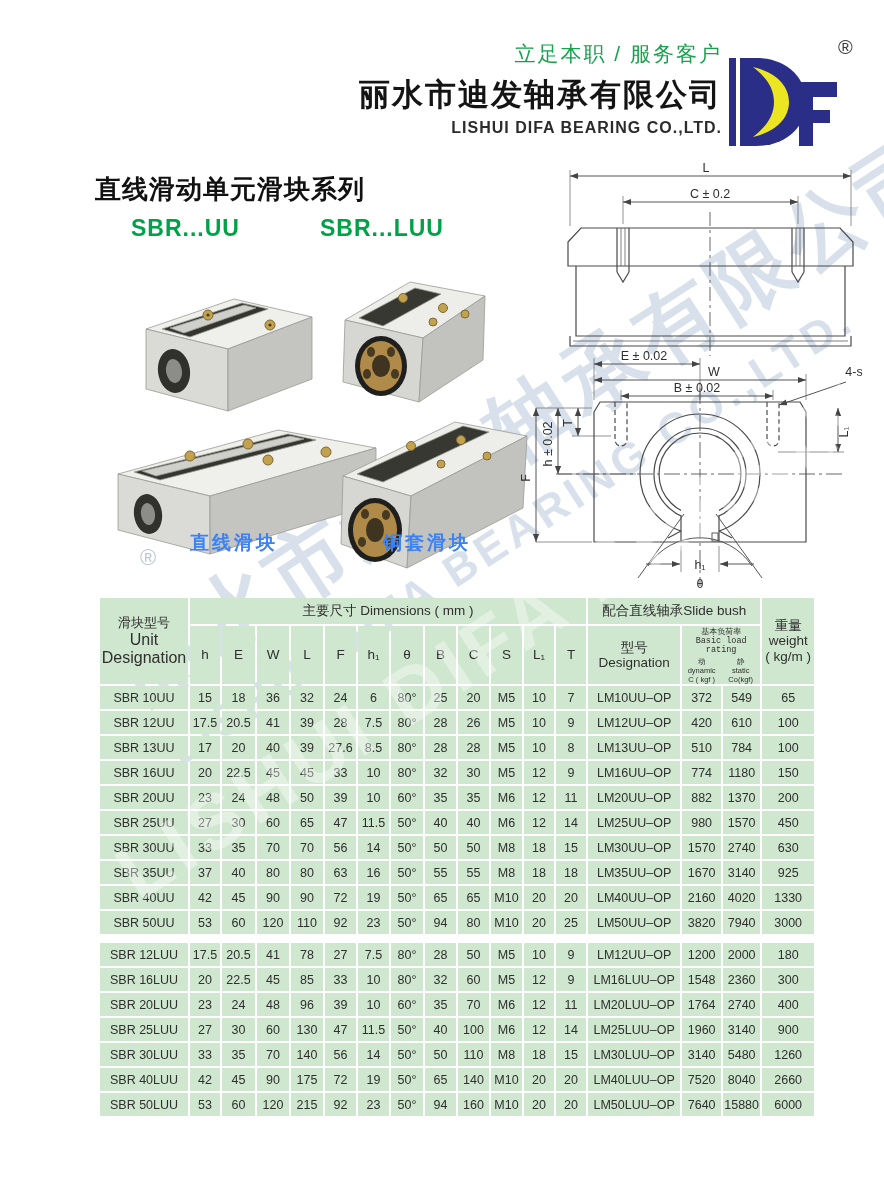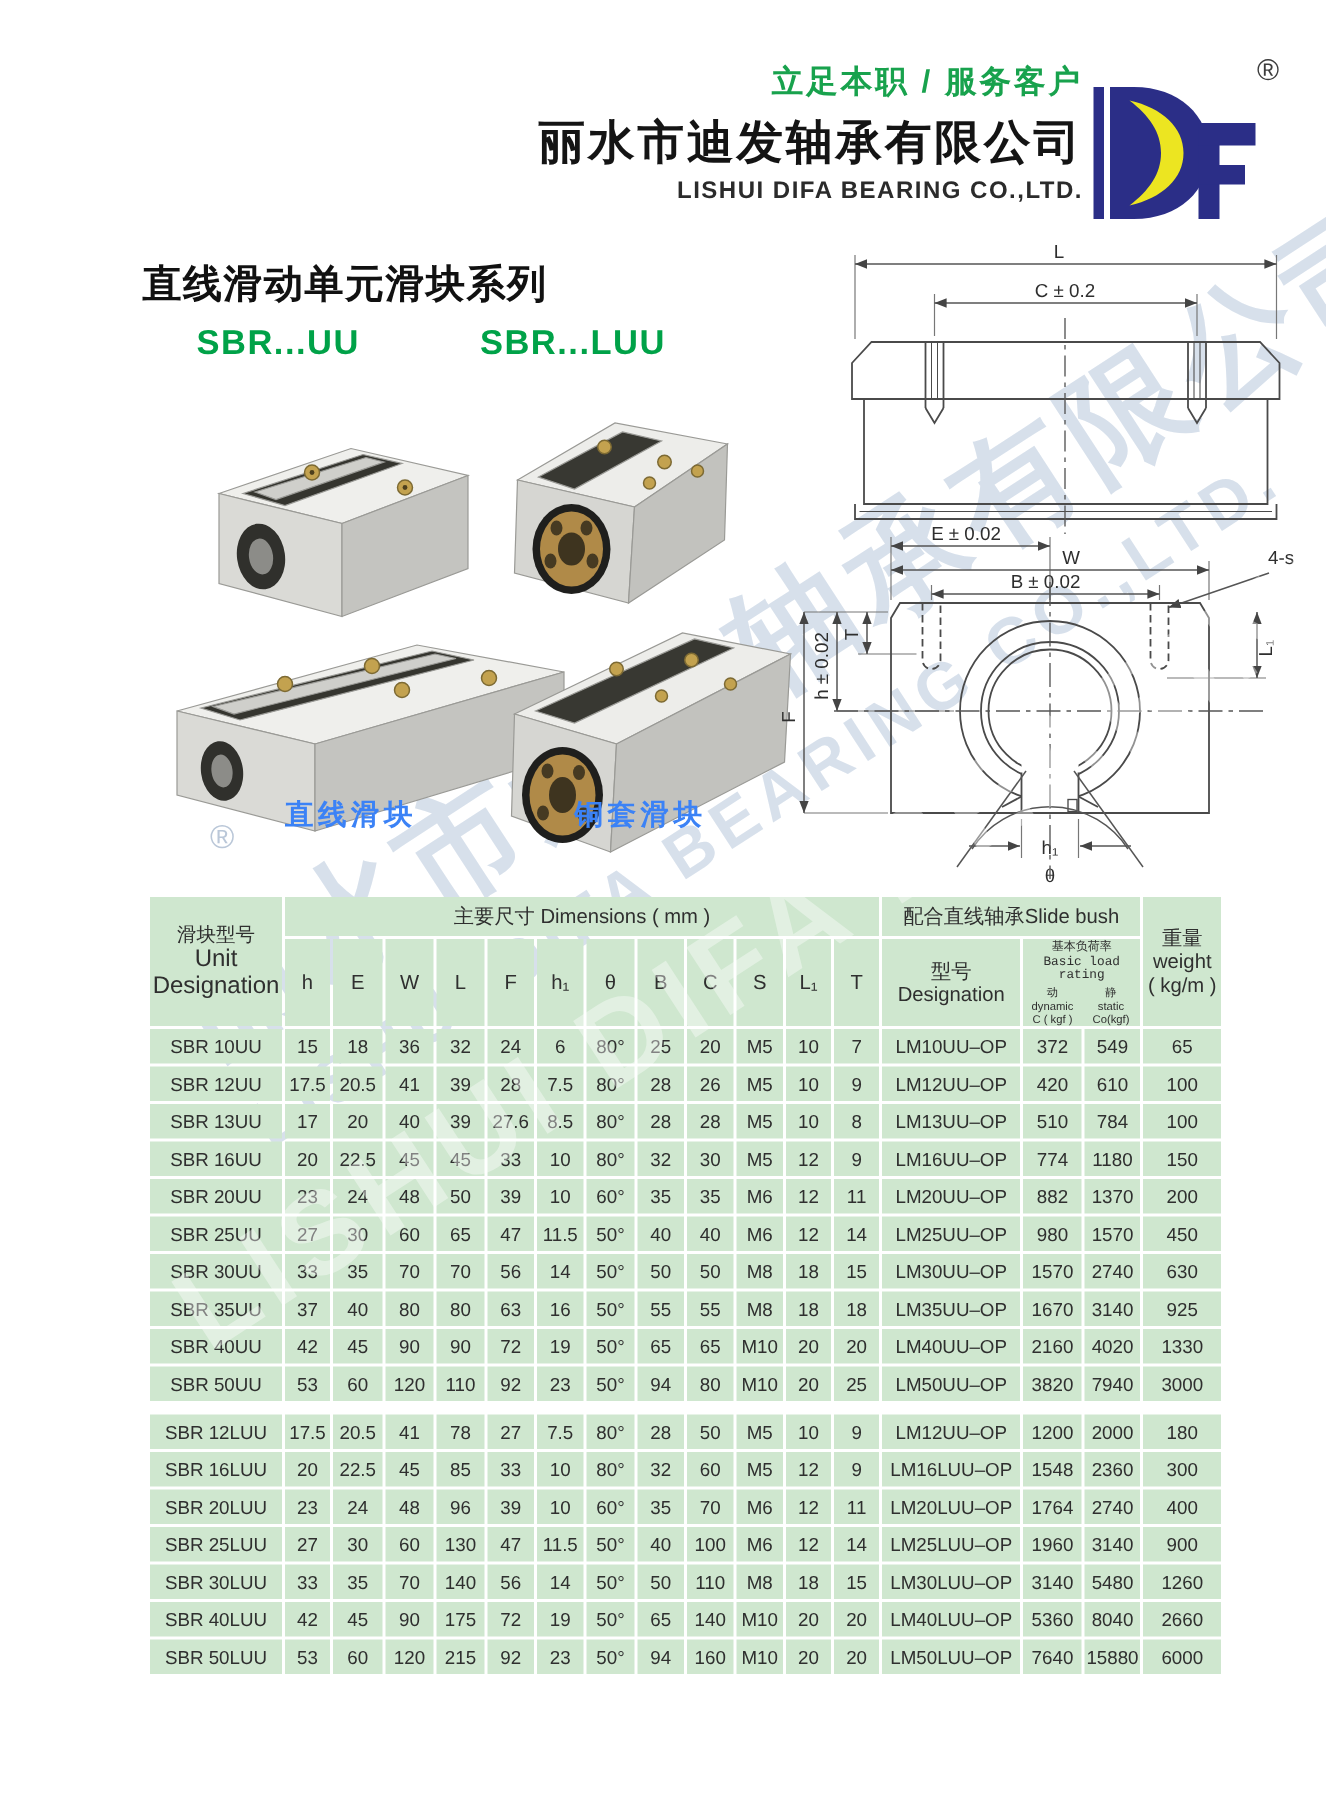--- a/index.html
+++ b/index.html
@@ -11,21 +11,21 @@
       transform:rotate(-33deg);transform-origin:0 0;color:#b0c2d8;opacity:.5;}
   .wm .l1{font-size:82px;font-weight:bold;letter-spacing:6px;}
   .wm .l2{font-size:44px;font-weight:bold;letter-spacing:5px;margin-top:6px;}
   .wm-table{position:absolute;z-index:3;pointer-events:none;white-space:nowrap;
       transform:rotate(-33deg);transform-origin:0 0;color:rgba(255,255,255,.4);
       font-size:78px;font-weight:bold;letter-spacing:6px;}
   .wm-reg{position:absolute;z-index:1;color:#bac7d8;font-size:22px;pointer-events:none;}
 
   
   .hdr{position:absolute;z-index:2;right:162px;top:40px;text-align:right;}
-  .slogan{color:#18a24d;font-size:21px;font-weight:bold;letter-spacing:2px;}
+  .slogan{color:#18a24d;font-size:21px;font-weight:normal;letter-spacing:2px;}
   .company-cn{color:#141414;font-size:31px;font-weight:bold;letter-spacing:2px;margin-top:6px;}
   .company-en{color:#2b2b2b;font-size:16px;font-weight:bold;letter-spacing:1px;margin-top:3px;}
   .logo{position:absolute;z-index:2;left:727px;top:52px;}
   .logo-reg{position:absolute;z-index:2;left:838px;top:36px;font-size:20px;color:#3c3c3c;}
 
   
   .titleblock{position:absolute;z-index:2;left:95px;top:172px;}
   .title-cn{font-size:26px;font-weight:bold;color:#111;letter-spacing:1px;}
   .title-en{font-size:17px;color:#1c1c1c;margin-top:3px;}
   .title-models{margin-top:8px;font-size:23px;font-weight:bold;color:#00a248;letter-spacing:1px;}
@@ -657,21 +657,21 @@
           <td>175</td>
           <td>72</td>
           <td>19</td>
           <td>50°</td>
           <td>65</td>
           <td>140</td>
           <td>M10</td>
           <td>20</td>
           <td>20</td>
           <td class="c-desig">LM40LUU–OP</td>
-          <td>5360</td>
+          <td>7520</td>
           <td>8040</td>
           <td>2660</td>
         </tr>
         <tr>
           <td class="c-model">SBR 50LUU</td>
           <td>53</td>
           <td>60</td>
           <td>120</td>
           <td>215</td>
           <td>92</td>

